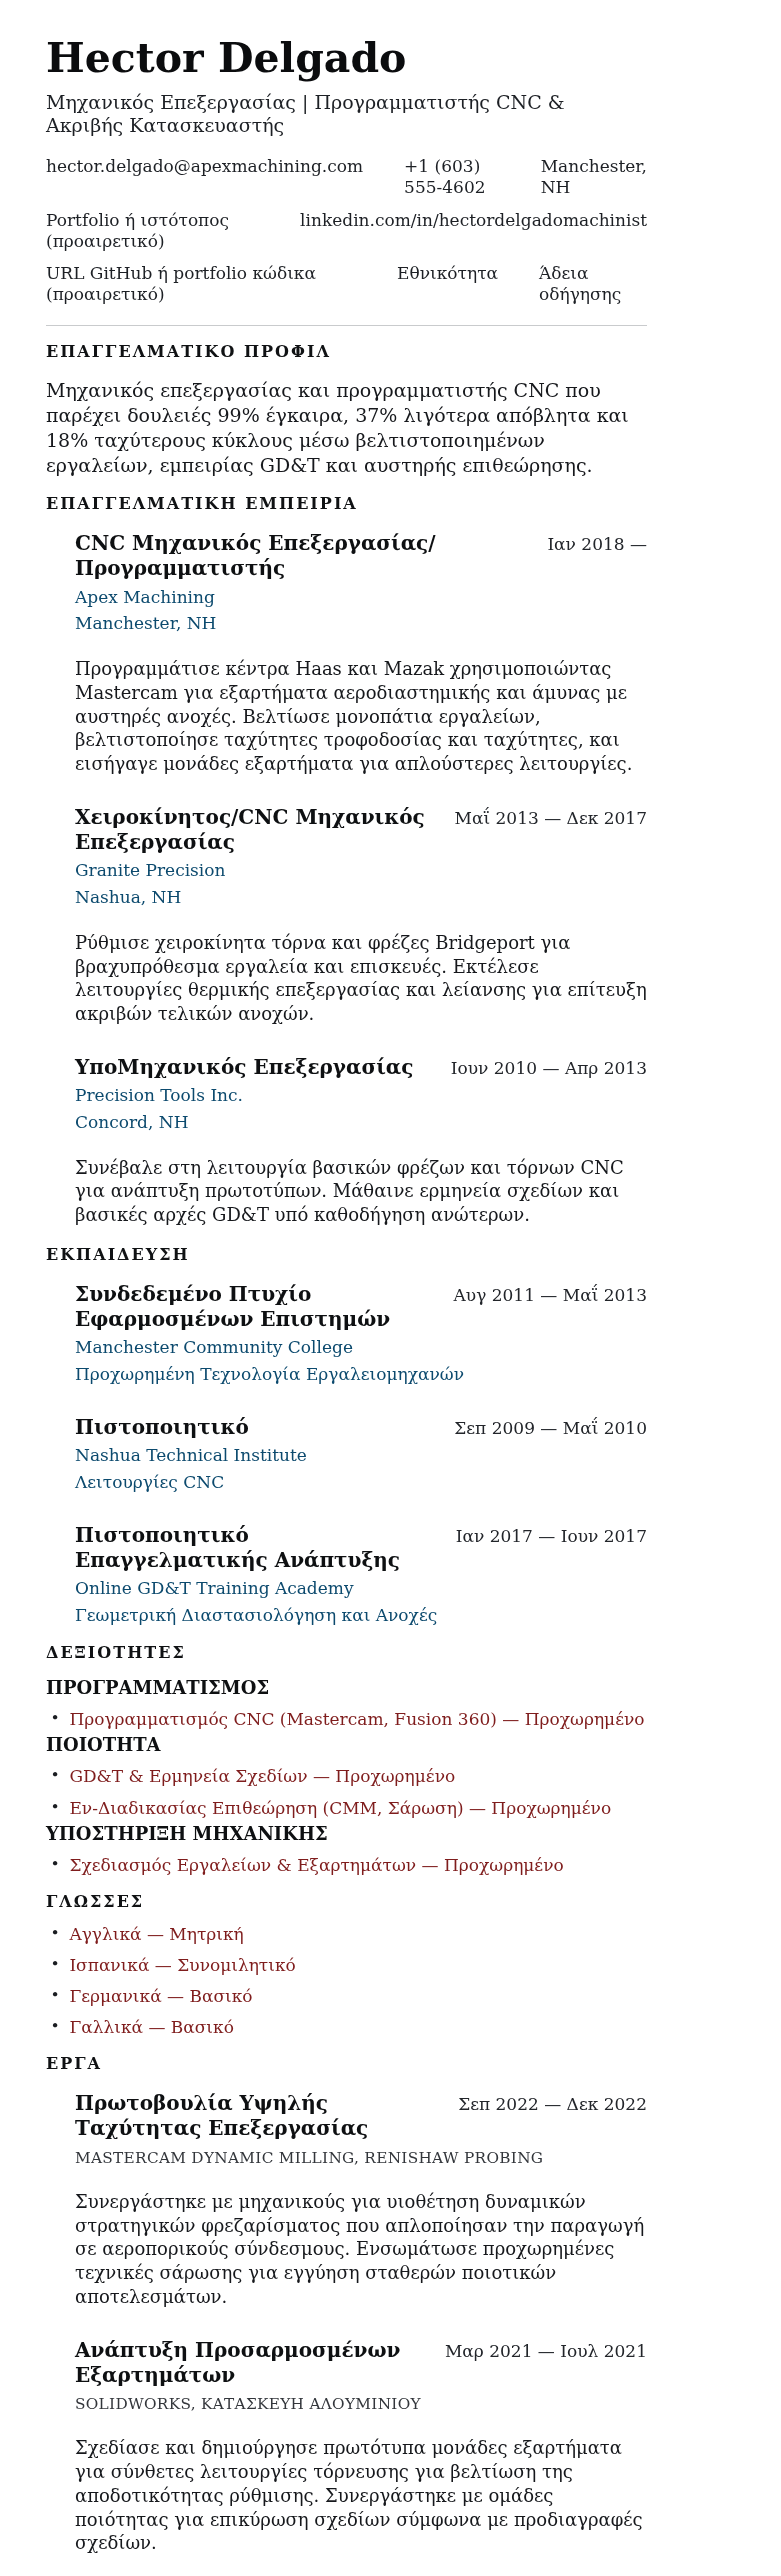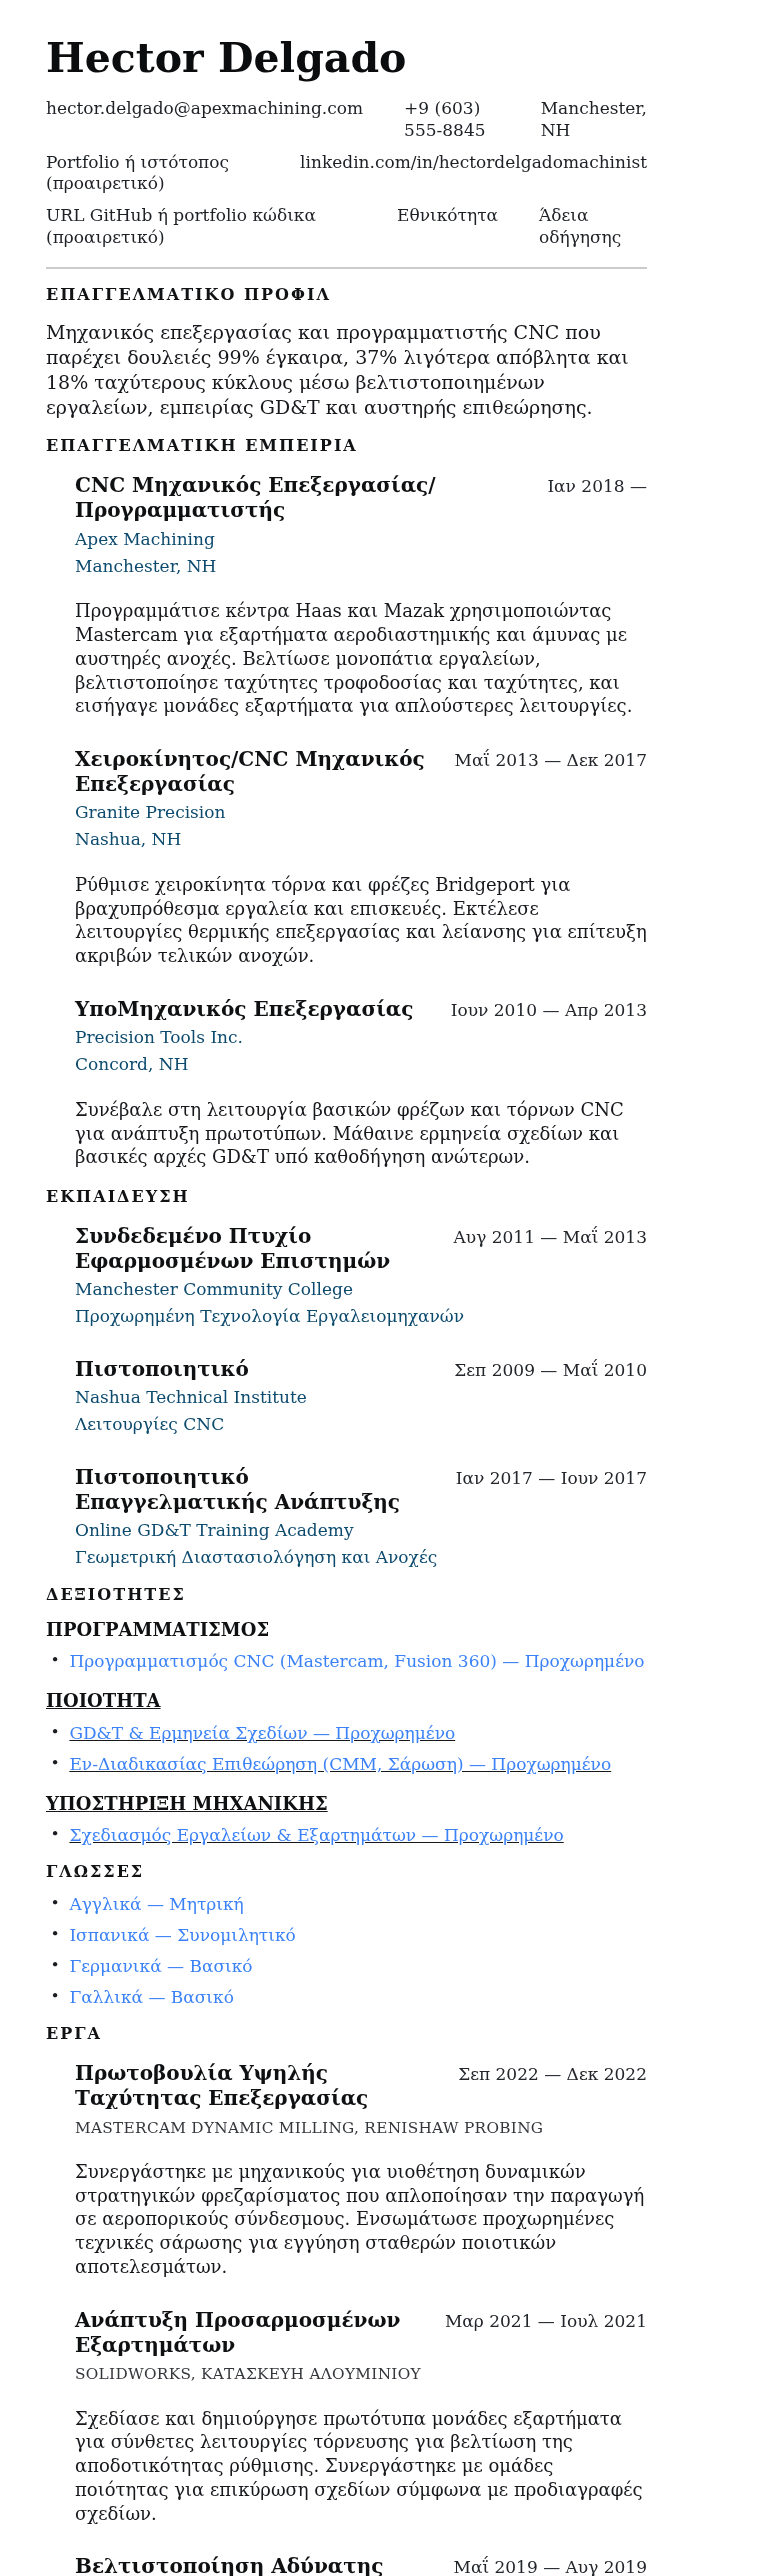--- a/index.html
+++ b/index.html
@@ -21,40 +21,41 @@
   .h2{font-size:16px;font-weight:700;letter-spacing:2px;margin:16px 0 0;color:#101214;line-height:1.25;}
   .para{font-size:19px;line-height:1.32;margin:15.6px 0 0;color:#16181c;max-width:702px;}
   .entry{margin-top:17px;margin-left:29px;}
   .entry + .entry{margin-top:29px;}
   .entry-head{display:flex;justify-content:space-between;align-items:baseline;}
   .h3{font-size:20px;font-weight:700;margin:0;line-height:1.25;color:#0e1012;}
   .date{font-size:17px;color:#22252a;white-space:nowrap;padding-left:15.6px;}
   .meta{font-size:17px;line-height:1.28;margin-top:5.2px;color:#0c4a6e;}
   .desc{font-size:18px;line-height:1.32;margin-top:22px;color:#16181c;max-width:702px;}
   .group{margin-top:13px;}
-  .group + .group{margin-top:17px;text-decoration:underline;}
+  .group + .group{margin-top:3px;}
   .group-title{font-size:18px;font-weight:700;margin:0;line-height:1.3;color:#0e1012;}
   ul.blist{list-style:none;margin:3.9px 0 0;padding:0;}
-  ul.blist li{position:relative;font-size:17px;line-height:1.3;margin-top:9px;padding-left:23.4px;color:#3b82f6;}
+  ul.blist li{position:relative;font-size:17px;line-height:1.3;margin-top:9px;padding-left:23.4px;color:#7f1d1d;}
   ul.blist li::before{content:"\2022";position:absolute;left:4.6px;top:0px;font-size:15.6px;color:#1a1d21;}
   .tags{font-size:15.3px;letter-spacing:0.3px;color:#33363b;margin-top:7.8px;line-height:1.25;}
   section{display:block;}
 </style>
 </head>
 <body>
 
 <div class="page">
 
   <header>
     <h1 class="name">Hector Delgado</h1>
+    <div class="subtitle">Μηχανικός Επεξεργασίας | Προγραμματιστής CNC &amp; Ακριβής Κατασκευαστής</div>
 
     <div class="contact">
       <div class="contact-row">
         <span>hector.delgado@apexmachining.com</span>
-        <span>+9 (603) 555-8845</span>
+        <span>+1 (603) 555-4602</span>
         <span>Manchester, NH</span>
       </div>
       <div class="contact-row">
         <span>Portfolio ή ιστότοπος (προαιρετικό)</span>
         <span>linkedin.com/in/hectordelgadomachinist</span>
       </div>
       <div class="contact-row">
         <span>URL GitHub ή portfolio κώδικα (προαιρετικό)</span>
         <span>Εθνικότητα</span>
         <span>Άδεια οδήγησης</span>

